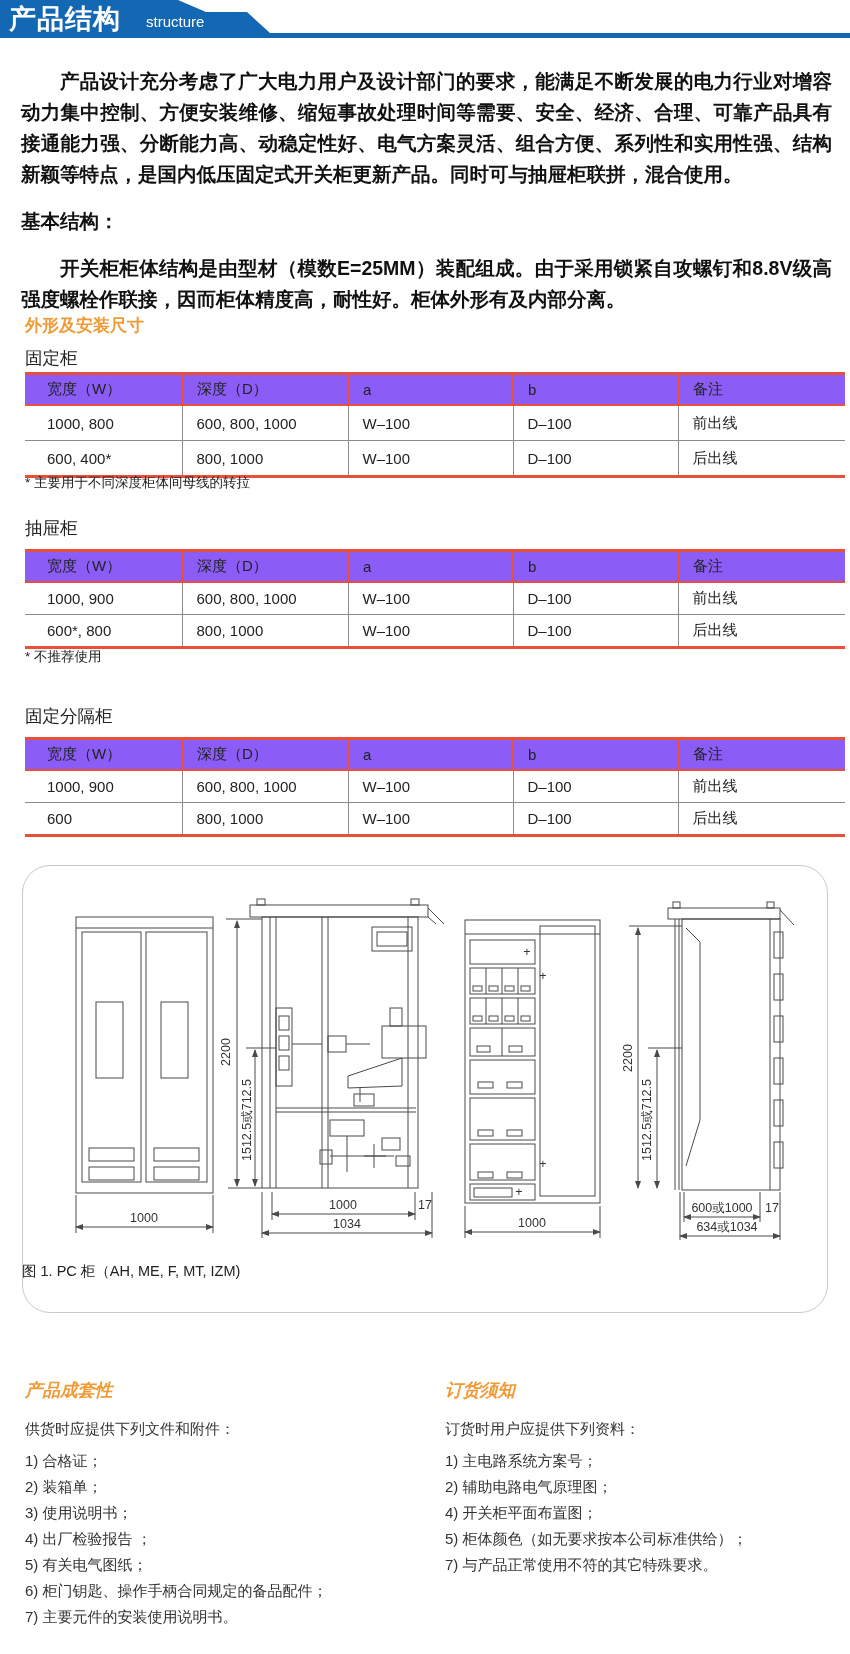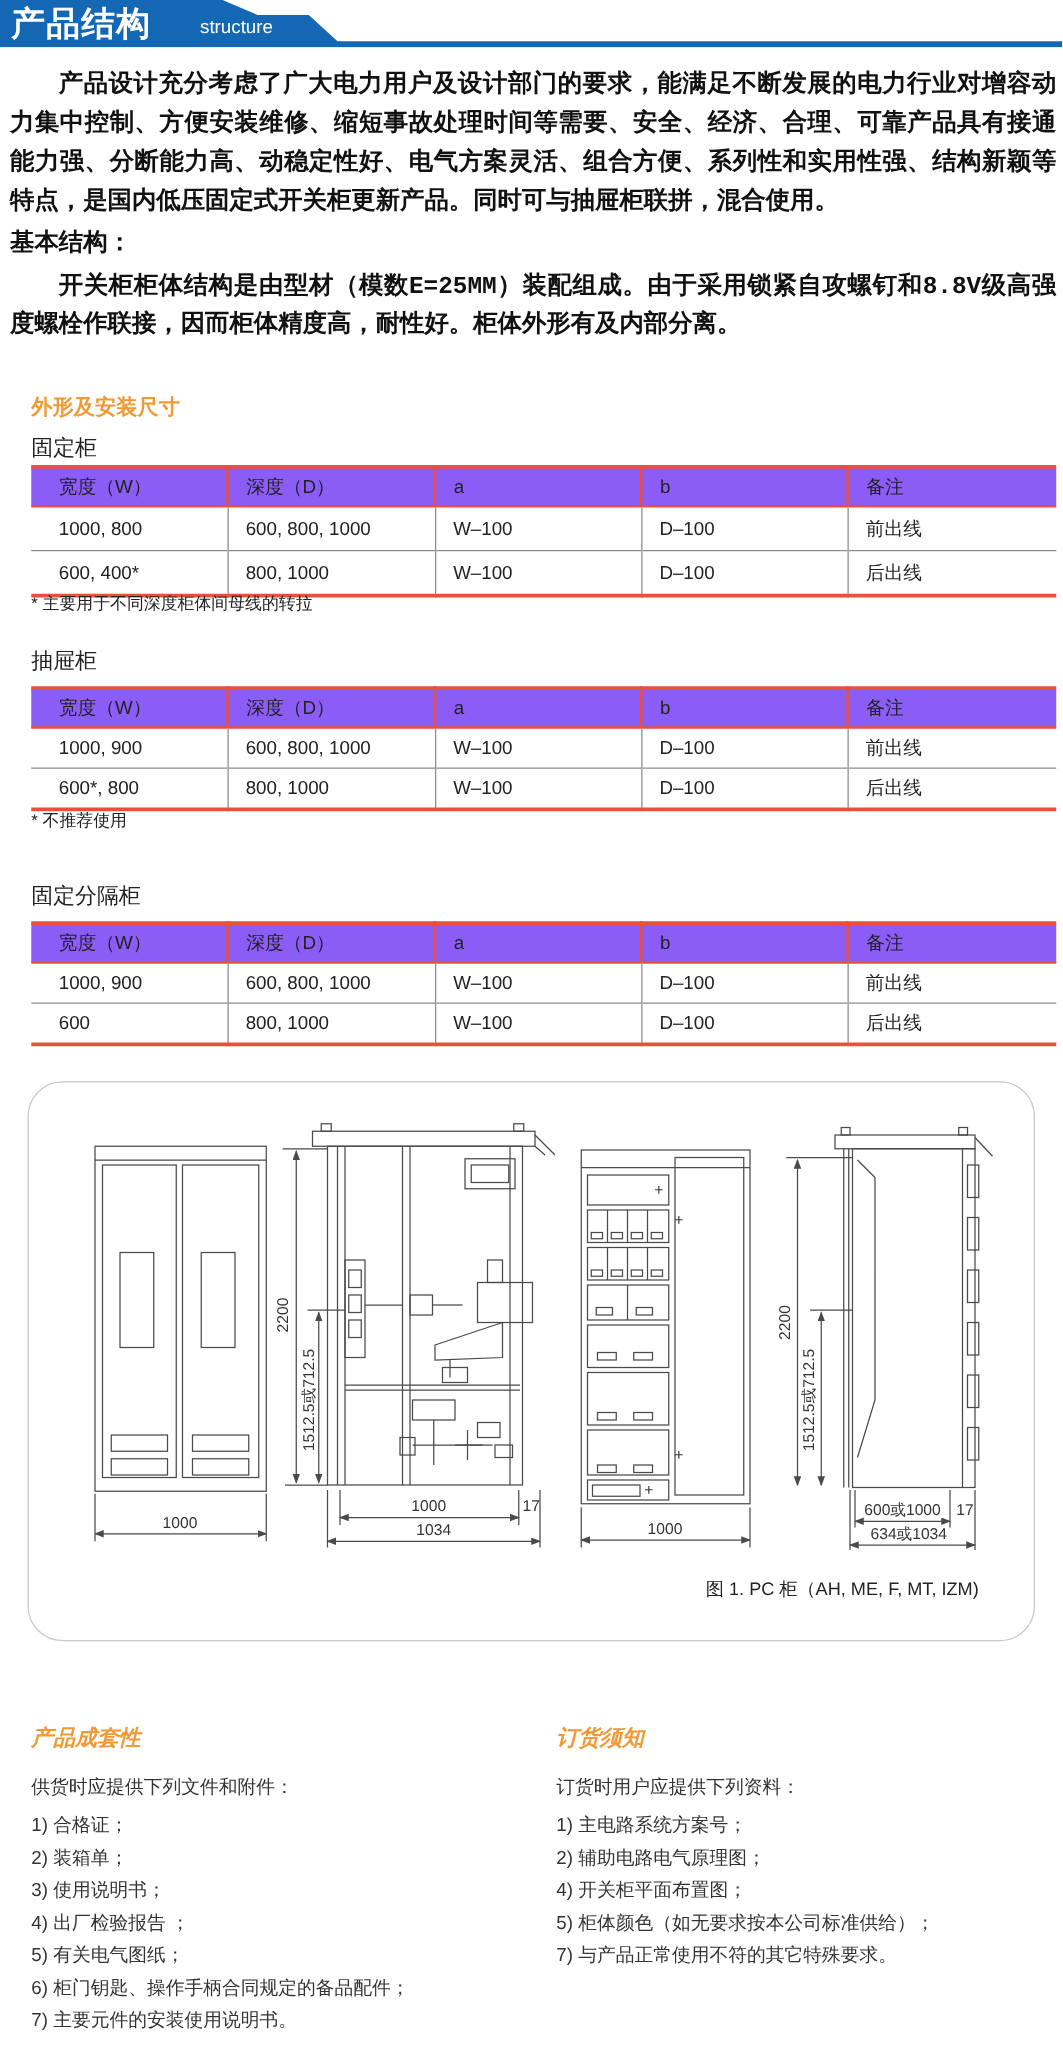--- a/index.html
+++ b/index.html
@@ -3,26 +3,26 @@
 <meta charset="utf-8">
 <style>
   html,body{margin:0;padding:0;background:#fff;}
   body{font-family:"Liberation Sans","DejaVu Sans",sans-serif;}
   .page{position:relative;width:850px;height:1654px;background:#fff;overflow:hidden;}
 
   
   .banner{position:absolute;left:0;top:0;width:850px;height:38px;background:#1467b2;
     clip-path:polygon(0 0,178px 0,206px 12px,247px 12px,270px 33px,850px 33px,850px 38px,0 38px);}
   .banner-title{position:absolute;left:9px;top:1px;color:#fff;font-size:27px;font-weight:bold;letter-spacing:1px;}
-  .banner-sub{position:absolute;left:160px;top:13px;color:#fff;font-size:15px;}
+  .banner-sub{position:absolute;left:146px;top:13px;color:#fff;font-size:15px;}
 
   
   .intro{position:absolute;left:5px;top:50px;width:843px;font-size:19.5px;line-height:31px;color:#111;
     text-align:justify;font-weight:600;}
-  .intro p{margin:3px;font-family:Liberation Mono, monospace;}
+  .intro p{margin:16px;}
   .indent{text-indent:2em;}
 
   
   .sec-title{position:absolute;left:25px;color:#f09a36;font-size:17px;font-weight:600;}
   .sub-h{position:absolute;left:25px;color:#222;font-size:17.5px;}
   .fn{position:absolute;left:25px;color:#222;font-size:13.5px;}
 
   
   .tbl{position:absolute;left:25px;width:820px;border-collapse:collapse;table-layout:fixed;
     border-top:3px solid #e8503c;border-bottom:3px solid #e8503c;font-size:15px;color:#222;}
@@ -30,21 +30,21 @@
     font-weight:normal;text-align:left;padding:0 0 0 14px;height:29px;}
   .tbl th:first-child{border-left:none;padding-left:22px;}
   .tbl td{border-left:1px solid #8c8c8c;border-top:1px solid #8c8c8c;padding:0 0 0 14px;height:31px;}
   .tbl td:first-child{border-left:none;padding-left:22px;}
   .tbl tbody tr:first-child td{border-top:none;}
   .tbl-tall td{height:34px;}
 
   
   .panel{position:absolute;left:22px;top:865px;width:804px;height:446px;border:1px solid #c9c9c9;border-radius:28px;}
   .drawings{position:absolute;left:30px;top:880px;}
-  .caption{position:absolute;left:22px;top:1262px;width:761px;text-align:right;font-size:14.5px;color:#222;}
+  .caption{position:absolute;left:22px;top:1262px;width:761px;text-align:left;font-size:14.5px;color:#222;}
   svg text{font-size:12.5px;fill:#333;font-family:"Liberation Sans","DejaVu Sans",sans-serif;}
 
   
   .col{position:absolute;top:1378px;width:405px;color:#333;font-size:15px;}
   .col-left{left:25px;}
   .col-right{left:445px;}
   .col-title{color:#f09a36;font-size:17.5px;font-weight:600;margin:0 0 18px 0;font-style:italic;}
   .lead{margin:0 0 9px 0;}
   .li{line-height:26px;}
 </style>

